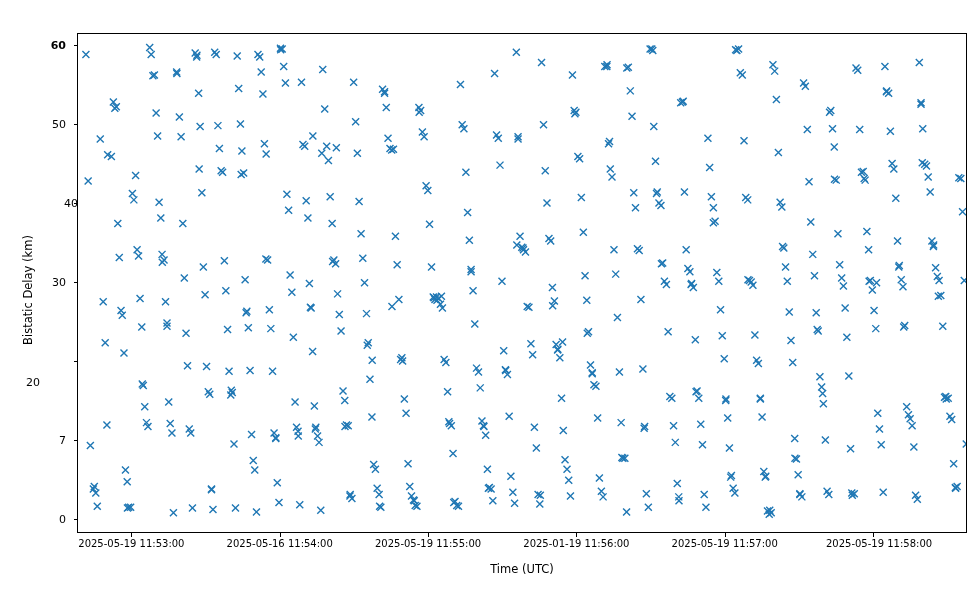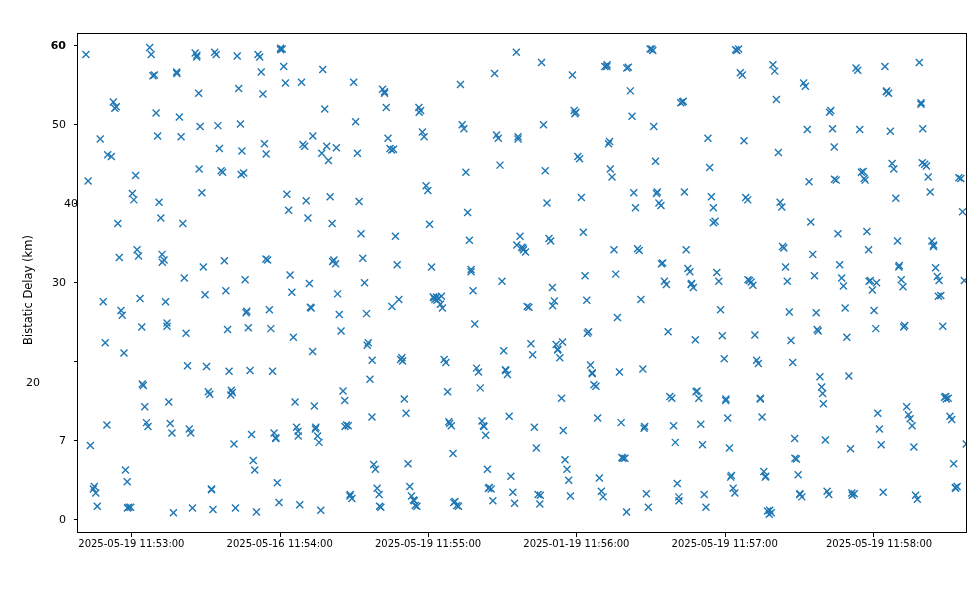--- a/index.html
+++ b/index.html
@@ -725,15 +725,16 @@
       <div class="tick-line-y" style="top: 281.815px;"></div>
       <div class="ytick-label" style="top: 281.815px;">30</div>
       <div class="tick-line-y" style="top: 202.826px;"></div>
       <div class="ytick-label" style="top: 202.826px; padding-left: 12px;">40</div>
       <div class="tick-line-y" style="top: 123.837px;"></div>
       <div class="ytick-label" style="top: 123.837px;">50</div>
       <div class="tick-line-y" style="top: 44.8483px;"></div>
       <div class="ytick-label" style="top: 44.8483px; font-weight: bold;">60</div>
     </div>
 
+  <div id="xaxis-label">Time (UTC)</div>
   <div id="yaxis-label">Bistatic Delay (km)</div>
 
 </div>
 
 </body></html>

